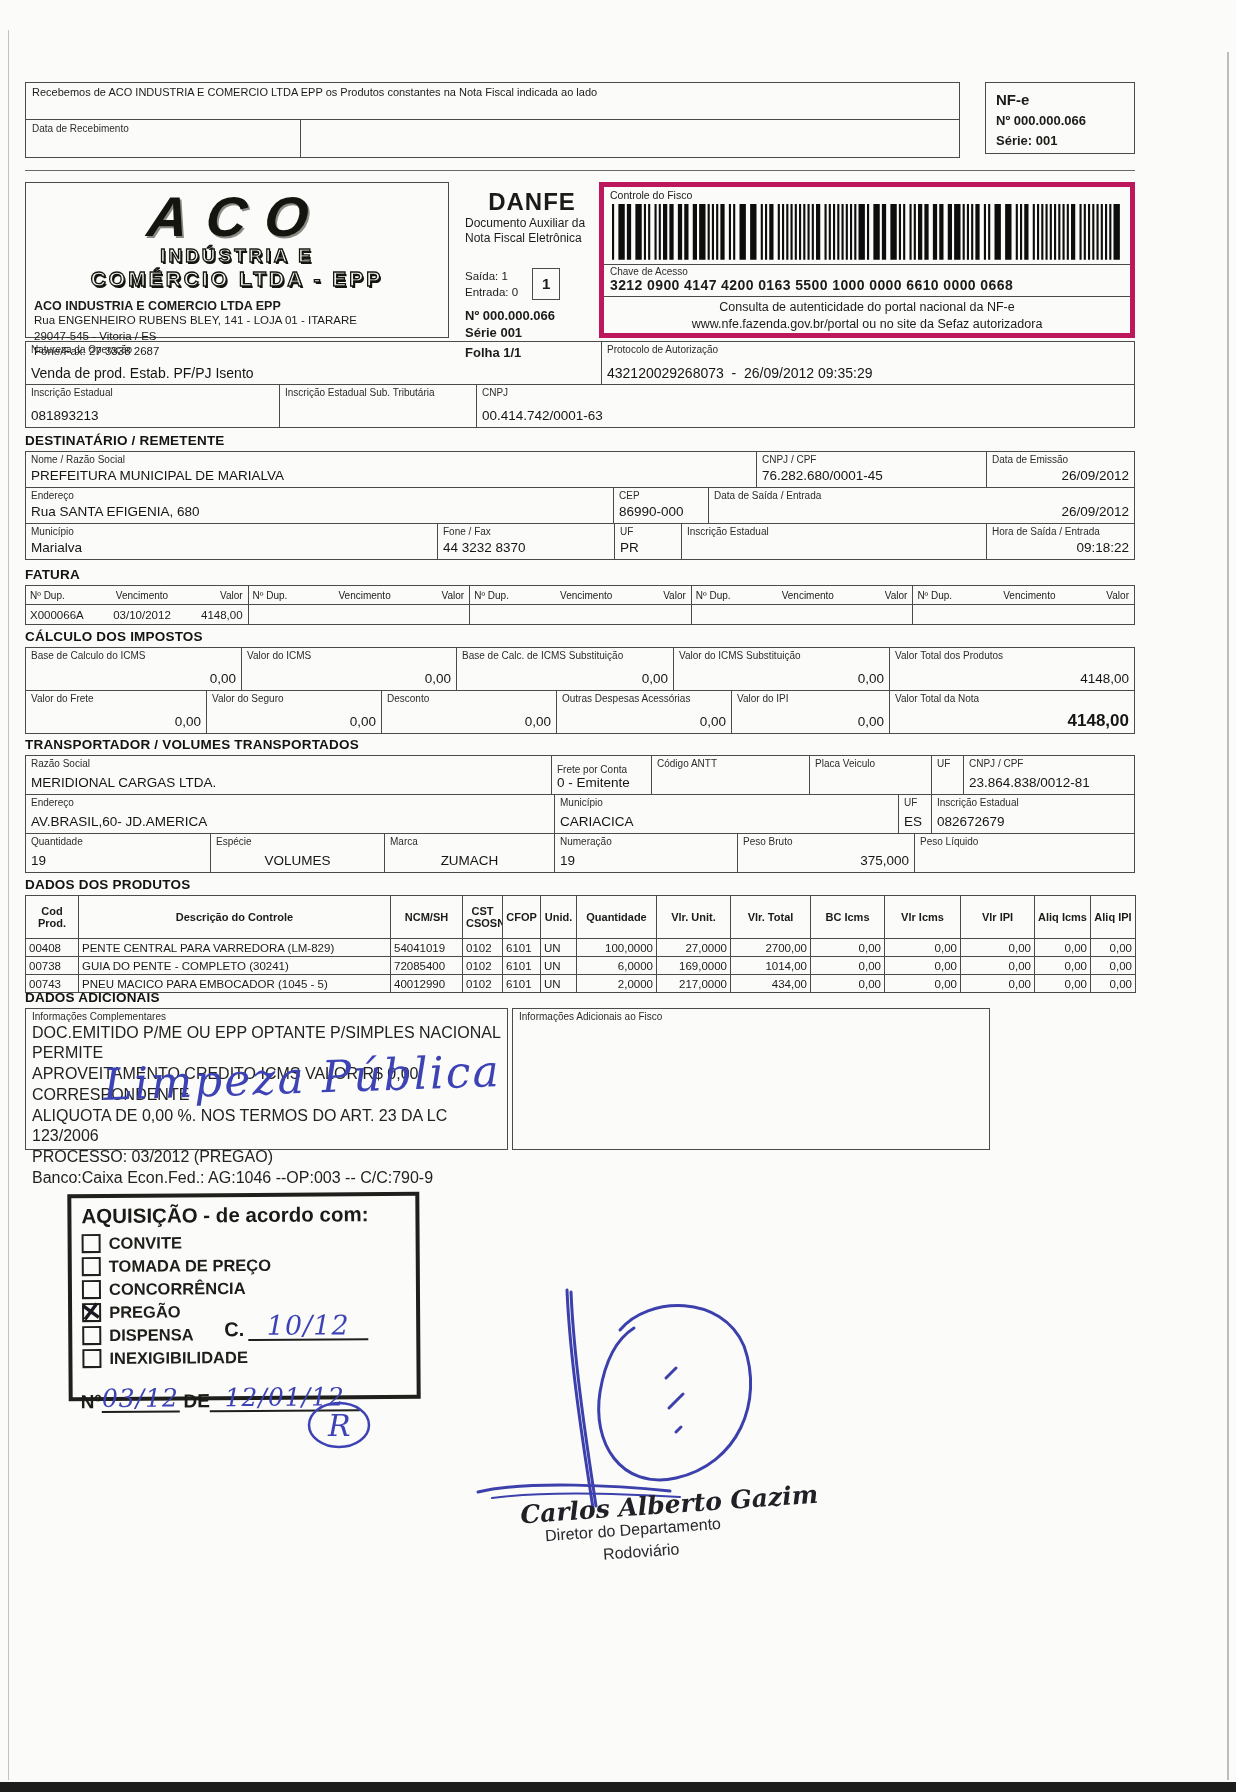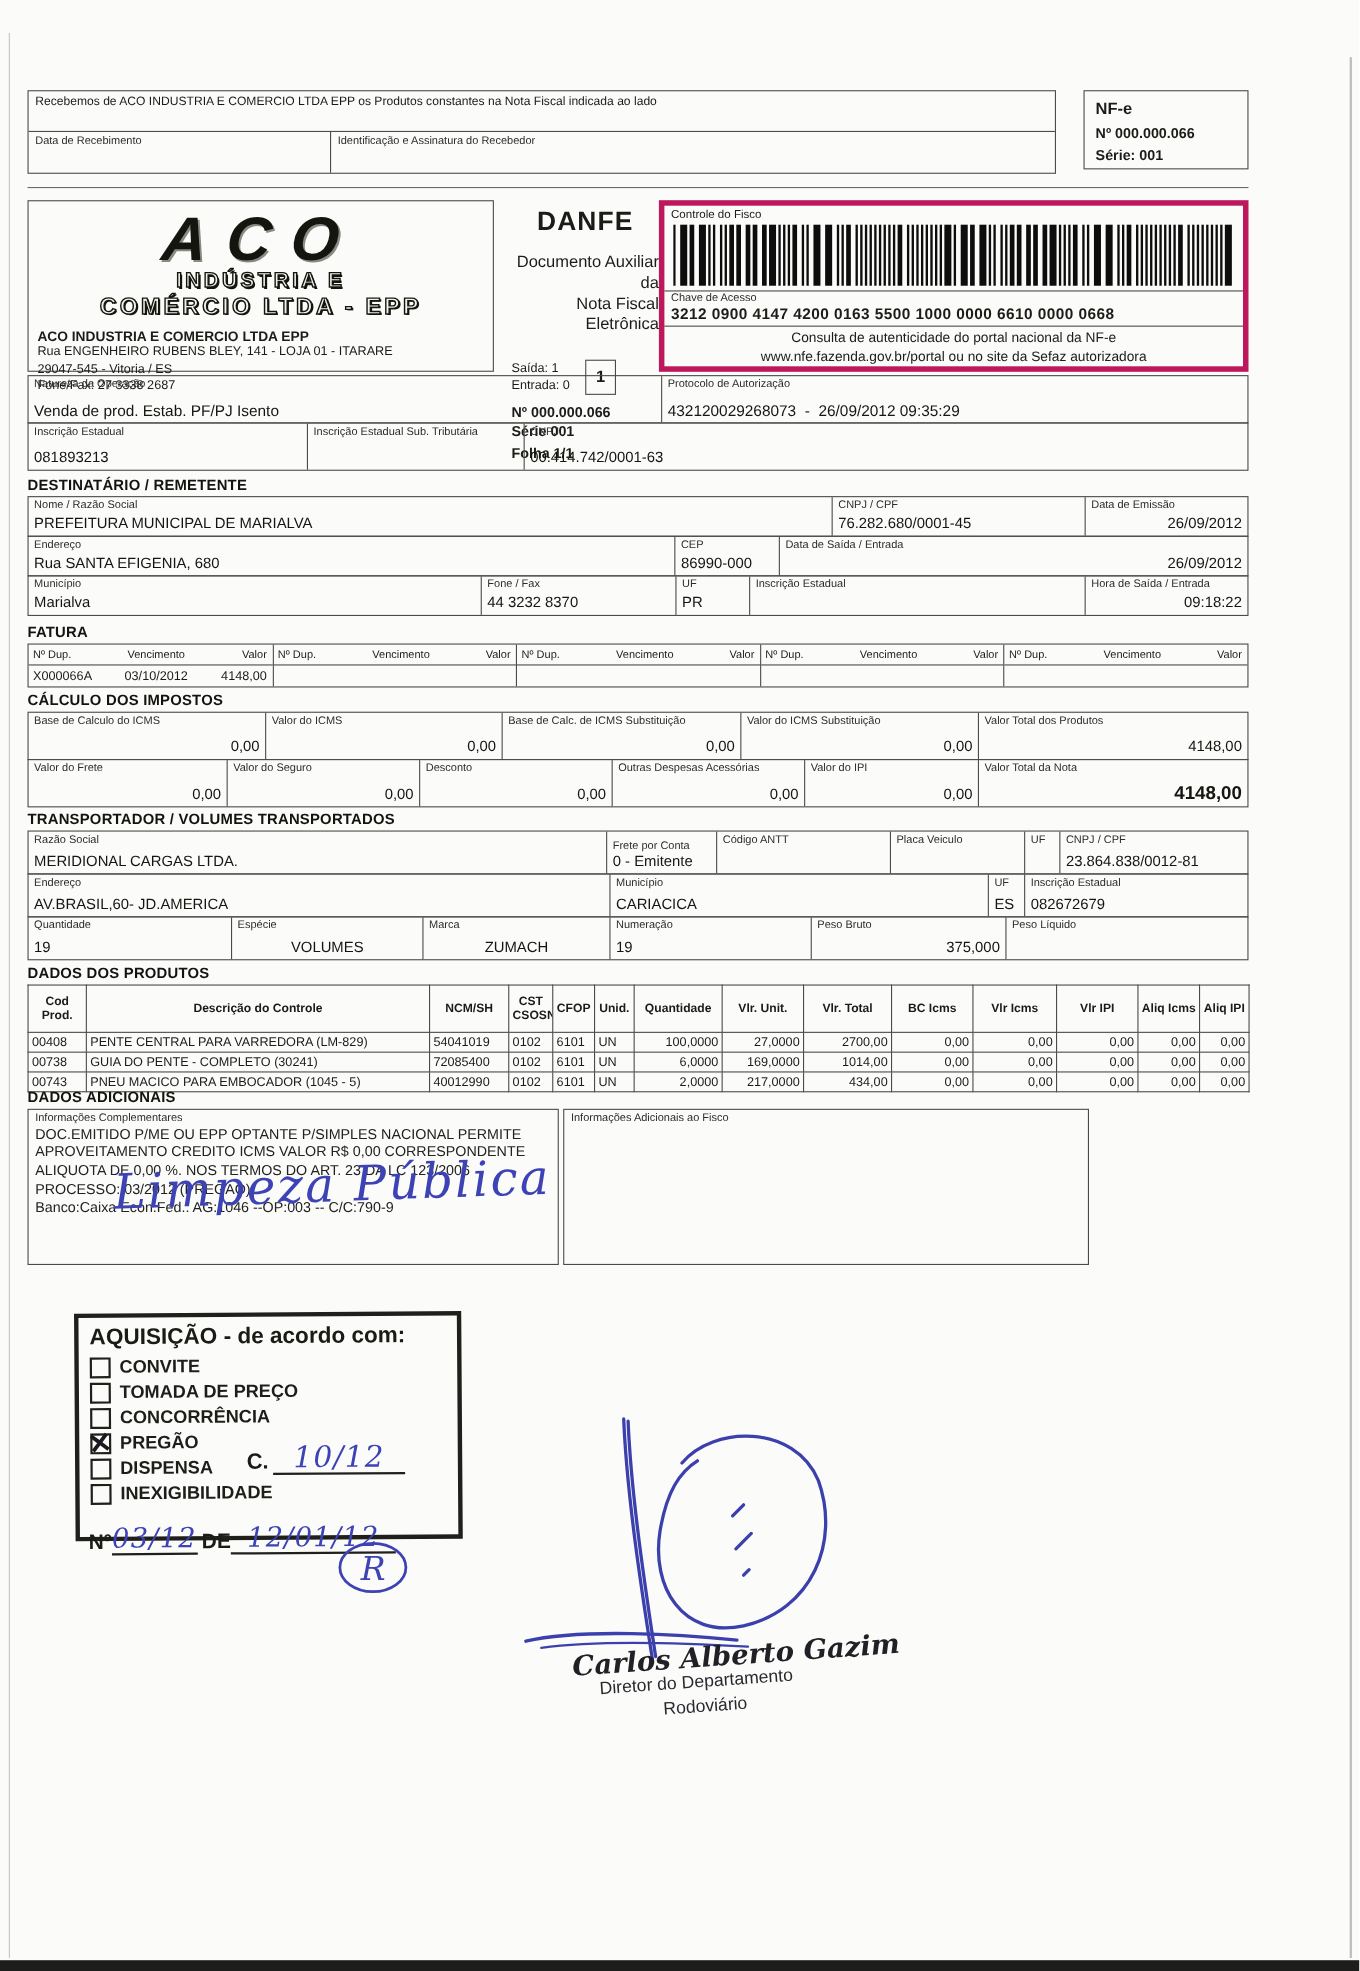--- a/index.html
+++ b/index.html
@@ -35,21 +35,21 @@
   .logo{text-align:center;margin-top:2px;}
   .logo-aco{font-size:56px;font-weight:bold;font-style:italic;letter-spacing:18px;color:#15150f;transform:skewX(-6deg);line-height:1.0;text-shadow:2px 2px 0 #8a8a84;}
   .logo-l2,.logo-l3{font-weight:bold;letter-spacing:3px;color:#f3f2ee;-webkit-text-stroke:1.3px #15150f;text-shadow:1.5px 1.5px 0 #15150f;line-height:1.15;}
   .logo-l2{font-size:19px;}
   .logo-l3{font-size:21px;}
   .em-name{font-weight:bold;font-size:12.5px;margin-top:8px;}
   .em-line{font-size:11.5px;line-height:1.35;}
   
   .danfe-col{padding:6px 0 0 16px;}
   .danfe-title{font-size:24px;font-weight:bold;text-align:center;letter-spacing:1px;}
-  .danfe-sub{font-size:15px;text-align:right;line-height:1.25;margin-top:14px;}
+  .danfe-sub{font-size:12px;text-align:left;line-height:1.25;margin-top:0;}
   .danfe-io{display:flex;align-items:center;margin-top:22px;font-size:11.5px;line-height:1.4;}
   .pagebox{width:26px;height:30px;border:1px solid #4b4b47;margin-left:14px;text-align:center;font-size:15px;font-weight:bold;line-height:30px;}
   .danfe-num{font-weight:bold;font-size:13px;margin-top:8px;white-space:nowrap;}
   .danfe-serie,.danfe-folha{font-weight:bold;font-size:13px;line-height:1.5;white-space:nowrap;}
   
   .fisco{border:5px solid #be185d;display:flex;flex-direction:column;}
   .fisco .flab{font-size:10.5px;padding:2px 6px;}
   .barcode{height:58px;margin:1px 8px 4px 8px;}
   .barcode svg{width:100%;height:100%;display:block;}
   .chave{border-top:1px solid #4b4b47;padding:1px 6px 3px 6px;}
@@ -82,21 +82,21 @@
   
   table.prod{border-collapse:collapse;table-layout:fixed;width:1110px;background:transparent;}
   table.prod th,table.prod td{border:1px solid #4b4b47;padding:1px 3px;overflow:hidden;}
   table.prod th{font-size:11px;font-weight:bold;line-height:1.1;height:40px;}
   table.prod td{font-size:11.5px;height:15px;white-space:nowrap;}
   table.prod td:nth-child(1){text-align:left;}
   table.prod td:nth-child(4),table.prod td:nth-child(5){text-align:left;}
   table.prod td:nth-child(n+7){text-align:right;}
   
   .addbox{border:1px solid #4b4b47;padding:2px 6px;box-sizing:border-box;}
-  .addl{font-size:13px;line-height:1.3;color:#222220;}
+  .addl{font-size:16px;line-height:1.3;color:#222220;}
   
   .hand{font-family:"DejaVu Serif", serif;font-style:italic;color:#3d43b4;}
   .note{font-size:44px;letter-spacing:2px;transform:rotate(-2deg);white-space:nowrap;}
   
   .stamp{border:4px solid #1f1f1c;padding:6px 10px;transform:rotate(-.4deg);}
   .stamp-title{font-size:20.5px;font-weight:bold;color:#1a1a17;white-space:nowrap;}
   .stamp-opt{display:flex;align-items:center;height:23px;}
   .cb{position:relative;width:15px;height:15px;border:2.5px solid #1f1f1c;margin-right:8px;flex:none;}
   .cb.checked::after{content:"✕";position:absolute;left:-4px;top:-8px;font-size:26px;font-weight:bold;color:#191920;transform:rotate(-8deg);}
   .stamp-opt-label{font-size:16.5px;font-weight:bold;color:#1d1d1a;white-space:nowrap;}
@@ -113,21 +113,20 @@
 </head>
 <body>
 
 <div class="paper">
   <div class="sheet">
 
     <div class="abs receipt" style="left:0;top:82px;width:935px;">
       <div class="r1">Recebemos de ACO INDUSTRIA E COMERCIO LTDA EPP os Produtos constantes na Nota Fiscal indicada ao lado</div>
       <div class="r2">
         <div class="c1 lbl">Data de Recebimento</div>
-        <div class="c2 lbl">Identificação e Assinatura do Recebedor</div>
       </div>
     </div>
     <div class="abs nfe-box" style="left:960px;top:82px;width:150px;height:72px;">
       <div class="t">NF-e</div>
       <div class="n">Nº 000.000.066</div>
       <div class="n">Série: 001</div>
     </div>
     <div class="cutline" style="top:170px;"></div>
 
     <div class="abs emitter" style="left:0;top:182px;width:424px;height:156px;">

